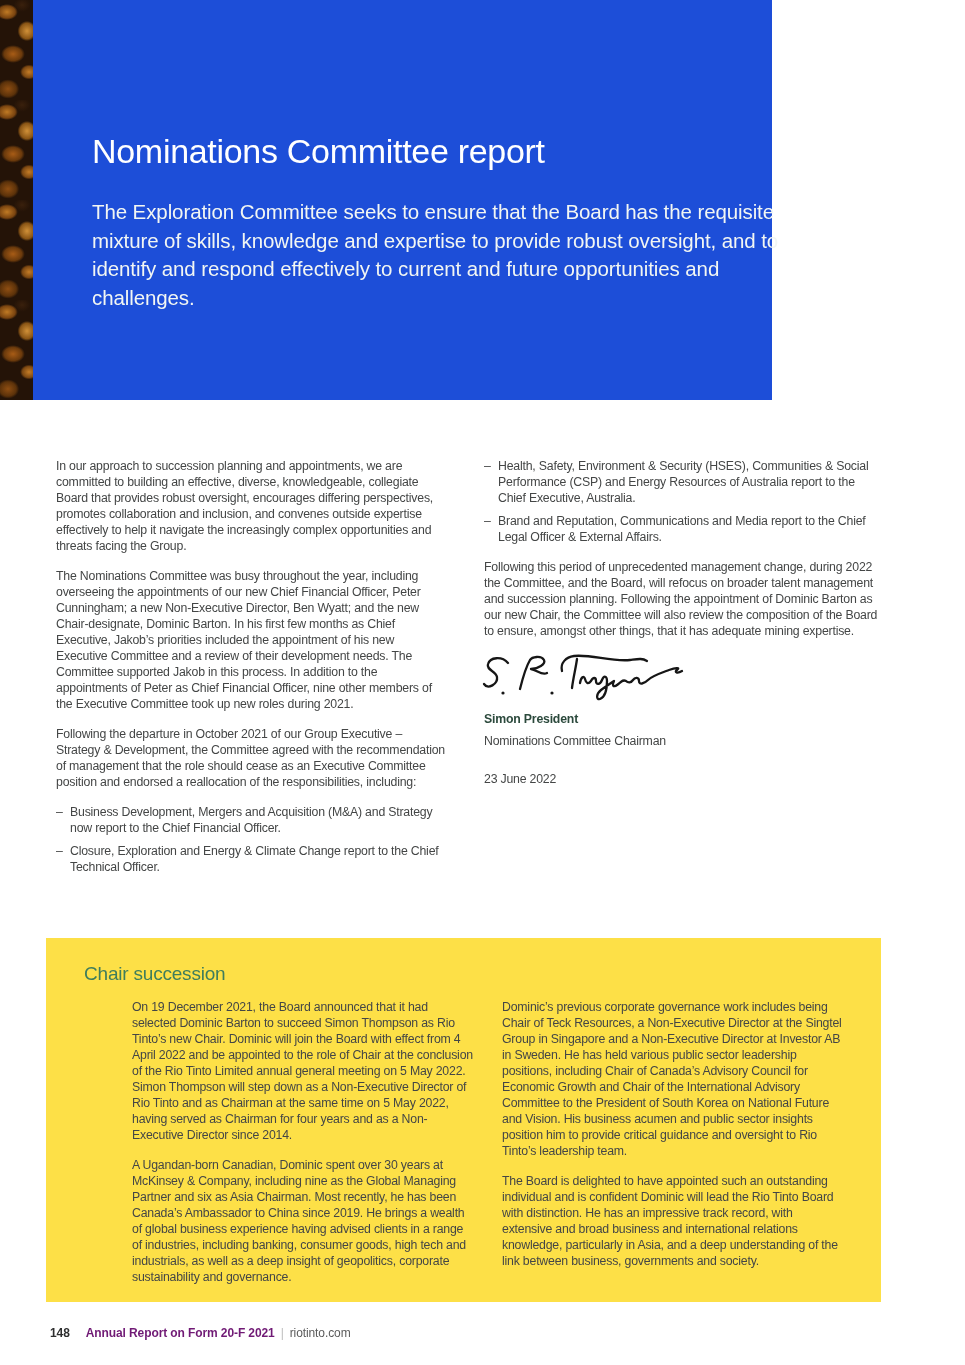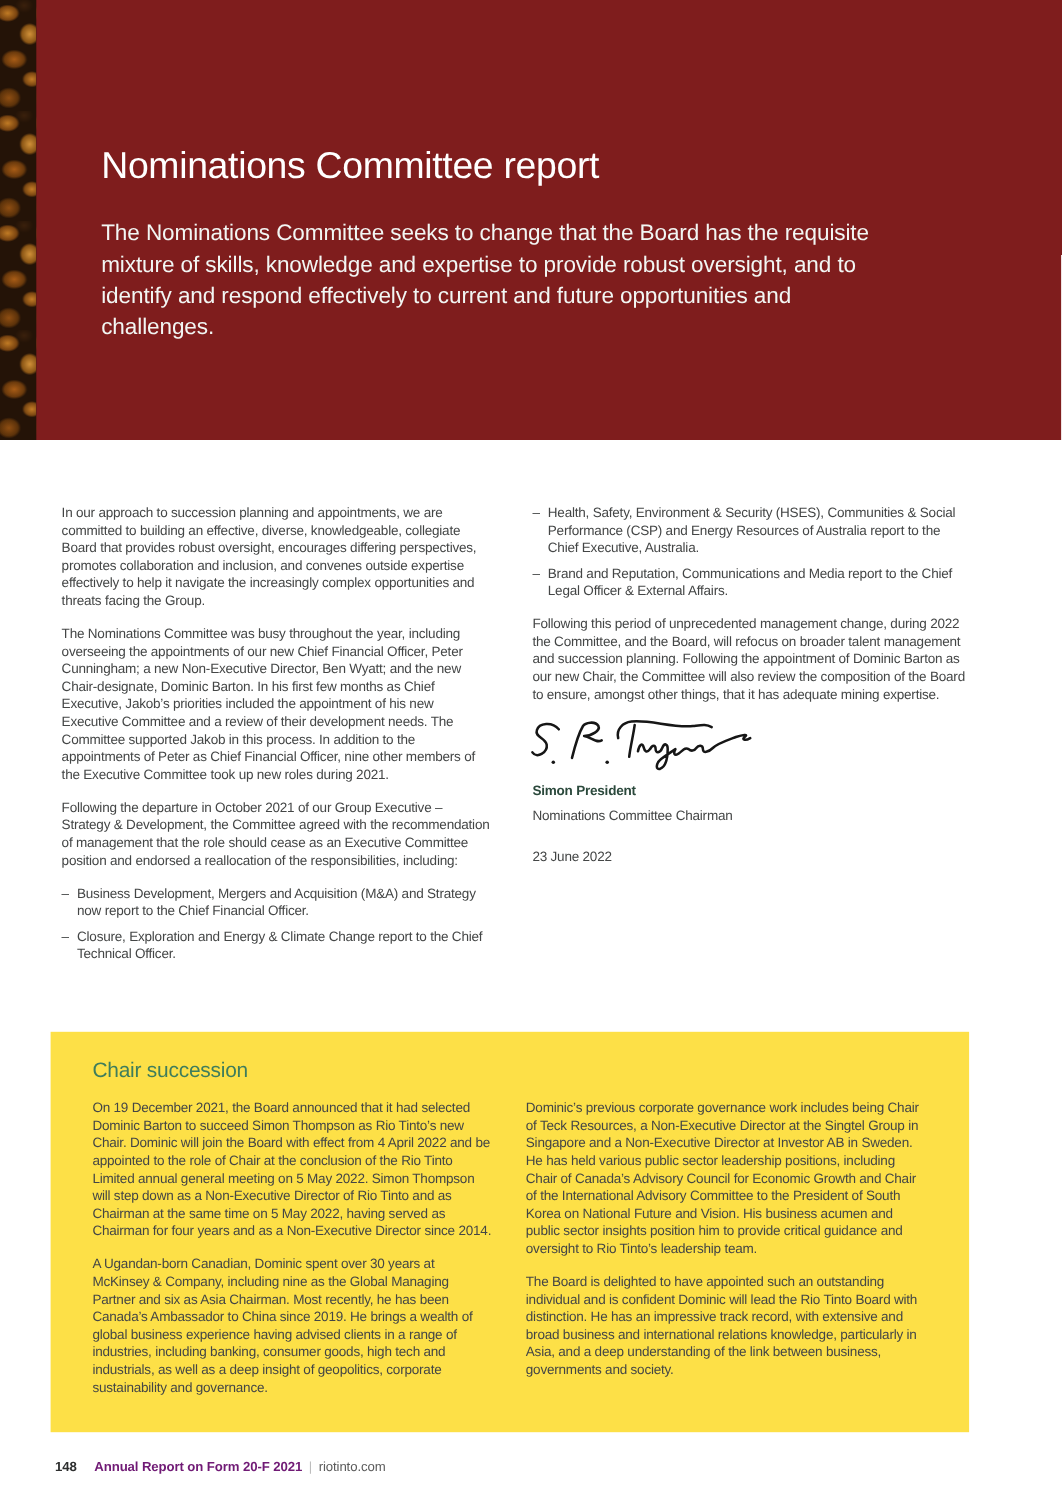--- a/index.html
+++ b/index.html
@@ -1,21 +1,21 @@
 <!DOCTYPE html>
 <html><head>
 <meta charset="utf-8">
 <style>
   html,body{margin:0;padding:0;background:#ffffff;}
   .page{
     position:relative;width:965px;height:1365px;background:#ffffff;overflow:hidden;
     font-family:"Liberation Sans","DejaVu Sans",sans-serif;
   }
   
-  .hero{position:absolute;left:0;top:0;width:965px;height:400px;background:#7f1d1d;}
+  .hero{position:absolute;left:0;top:0;width:772px;height:400px;background:#1d4ed8;}
   .texture{
     position:absolute;left:0;top:0;width:33px;height:400px;
     background-color:#241307;
     background-image:
       radial-gradient(ellipse 15px 11px at 7px 12px,  #c07a24 0%, #7a4410 55%, rgba(0,0,0,0) 72%),
       radial-gradient(ellipse 13px 14px at 27px 31px, #d09038 0%, #8a5515 55%, rgba(0,0,0,0) 72%),
       radial-gradient(ellipse 16px 12px at 13px 54px, #a85c16 0%, #6b3a0c 55%, rgba(0,0,0,0) 74%),
       radial-gradient(ellipse 12px 10px at 29px 72px, #c47c26 0%, #7c4812 55%, rgba(0,0,0,0) 74%),
       radial-gradient(ellipse 15px 13px at 8px 89px,  #8f4e12 0%, #5c320a 55%, rgba(0,0,0,0) 74%),
       radial-gradient(ellipse 11px 9px  at 22px 5px,  #3a200c 0%, rgba(0,0,0,0) 75%);
@@ -41,38 +41,38 @@
   .sig-svg{display:block;margin:8px 0 6px -4px;}
   .sig-name{font-weight:700;color:#2b493c;margin:0 0 6px 0 !important;}
   .sig-role{margin:0 !important;}
   .sig-date{margin:22px 0 0 0 !important;}
   
   .chair-box{
     position:absolute;left:46px;top:938px;width:835px;height:364px;
     background:#fde047;box-sizing:border-box;padding:24px 38px 0 38px;
   }
   .chair-heading{margin:0 0 13px 0;font-size:19px;line-height:24px;font-weight:500;color:#3f7d5c;letter-spacing:-0.2px;}
-  .chair-cols{display:flex;gap:29px;}
+  .chair-cols{display:flex;gap:29px;margin-left:48px;}
   .chair-col{flex:1;}
   
   .footer{position:absolute;left:50px;top:1326px;display:flex;align-items:baseline;font-size:12px;letter-spacing:-0.1px;}
   .footer .page-num{font-weight:700;color:#2e2f2f;margin-right:16px;}
   .footer .doc-title{font-weight:700;color:#701a75;}
   .footer .sep{color:#bdbdbd;margin:0 6px;font-weight:400;}
   .footer .site{color:#5b5b5b;font-weight:400;}
 </style>
 </head>
 <body>
 
 <div class="page">
 
   <div class="hero">
     <div class="texture"></div>
     <h1 class="hero-title">Nominations Committee report</h1>
-    <p class="hero-intro">The Nominations Committee seeks to change that the Board has the requisite mixture of skills, knowledge and expertise to provide robust oversight, and to identify and respond effectively to current and future opportunities and challenges.</p>
+    <p class="hero-intro">The Exploration Committee seeks to ensure that the Board has the requisite mixture of skills, knowledge and expertise to provide robust oversight, and to identify and respond effectively to current and future opportunities and challenges.</p>
   </div>
 
   <div class="col-left body-text">
     <p>In our approach to succession planning and appointments, we are committed to building an effective, diverse, knowledgeable, collegiate Board that provides robust oversight, encourages differing perspectives, promotes collaboration and inclusion, and convenes outside expertise effectively to help it navigate the increasingly complex opportunities and threats facing the Group.</p>
     <p>The Nominations Committee was busy throughout the year, including overseeing the appointments of our new Chief Financial Officer, Peter Cunningham; a new Non-Executive Director, Ben Wyatt; and the new Chair-designate, Dominic Barton. In his first few months as Chief Executive, Jakob’s priorities included the appointment of his new Executive Committee and a review of their development needs. The Committee supported Jakob in this process. In addition to the appointments of Peter as Chief Financial Officer, nine other members of the Executive Committee took up new roles during 2021.</p>
     <p>Following the departure in October 2021 of our Group Executive – Strategy &amp; Development, the Committee agreed with the recommendation of management that the role should cease as an Executive Committee position and endorsed a reallocation of the responsibilities, including:</p>
     <div class="bullets">
       <div class="bullet">
         <span class="dash">–</span>
         <span>Business Development, Mergers and Acquisition (M&amp;A) and Strategy now report to the Chief Financial Officer.</span>

